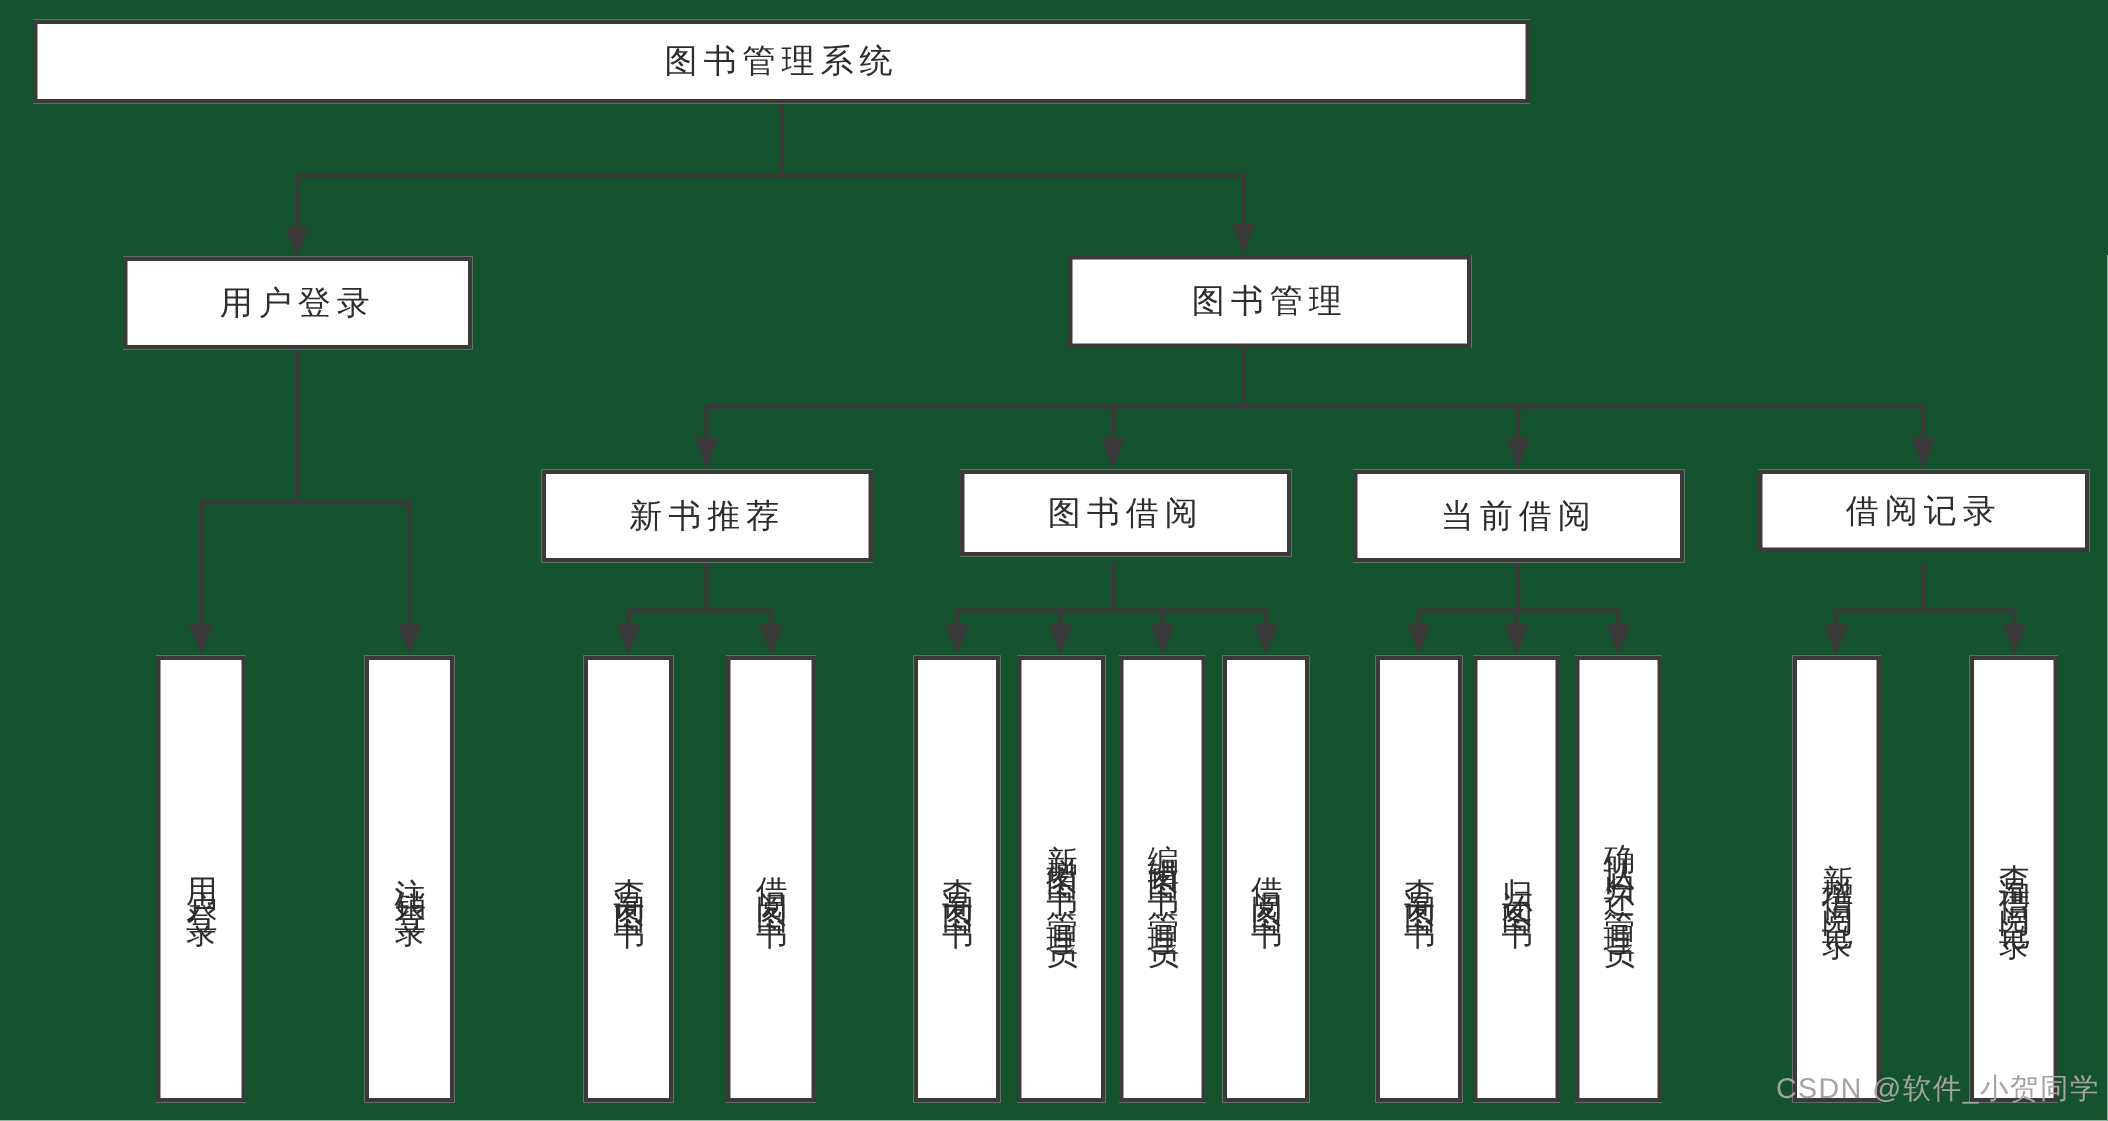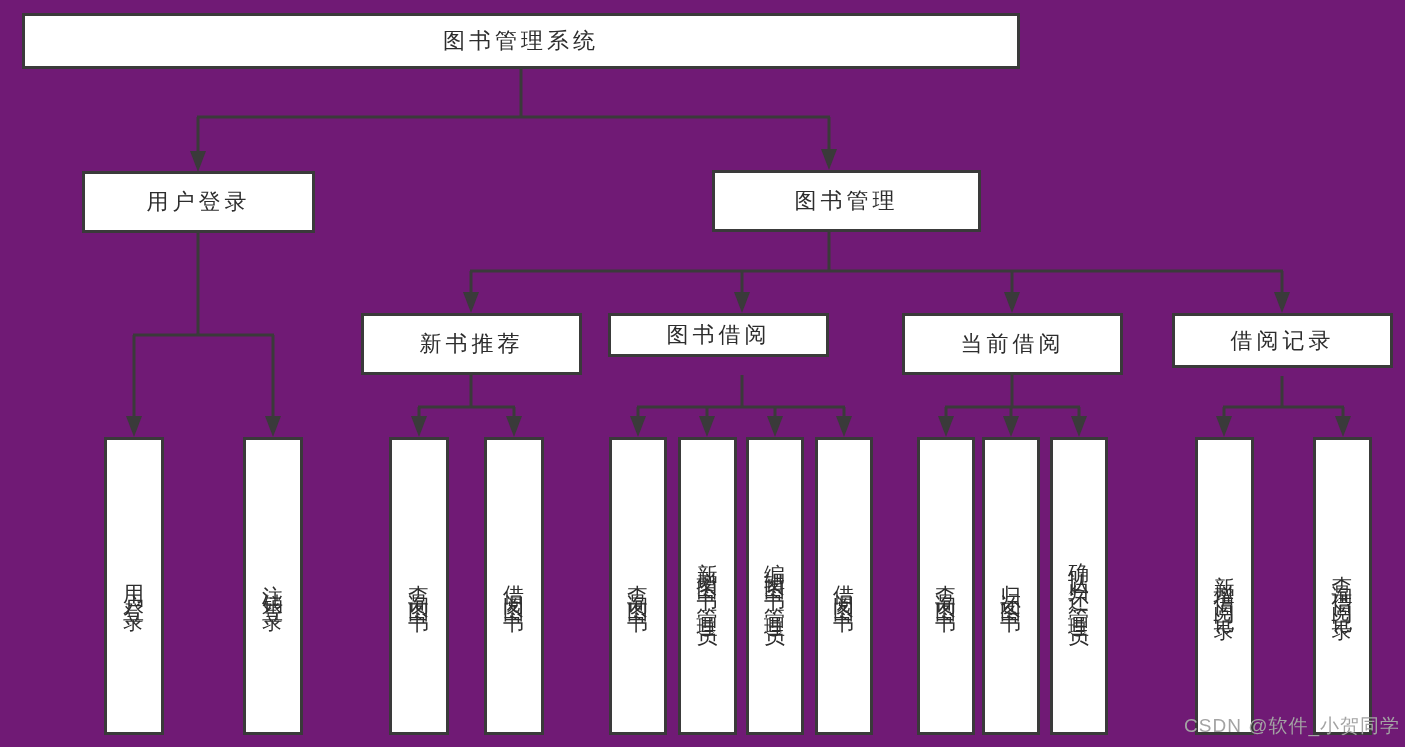--- a/index.html
+++ b/index.html
@@ -1,19 +1,19 @@
 <!DOCTYPE html>
 <html><head>
 <meta charset="utf-8">
 <style>
   html,body{margin:0;padding:0;background:#ffffff;}
   .canvas{
     position:relative;
     width:1405px;height:747px;
-    background:#701a75;
+    background:#14532d;
     font-family:"Liberation Sans","DejaVu Sans",sans-serif;
     overflow:hidden;
   }
   .wires{position:absolute;left:0;top:0;z-index:1;}
   .box{
     position:absolute;
     box-sizing:border-box;
     background:#ffffff;
     border:3px solid #3a3a3a;
     color:#2d2d2d;
@@ -85,21 +85,21 @@
       <polygon points="1343,437 1335,416 1351,416"></polygon>
     </g>
   </svg>
 
   <div class="box h" style="left:22px;top:13px;width:998px;height:56px">图书管理系统</div>
 
   <div class="box h" style="left:82px;top:171px;width:233px;height:62px">用户登录</div>
   <div class="box h" style="left:712px;top:170px;width:269px;height:62px">图书管理</div>
 
   <div class="box h" style="left:361px;top:313px;width:221px;height:62px">新书推荐</div>
-  <div class="box h" style="left:608px;top:313px;width:221px;height:44px">图书借阅</div>
+  <div class="box h" style="left:640px;top:313px;width:221px;height:58px">图书借阅</div>
   <div class="box h" style="left:902px;top:313px;width:221px;height:62px">当前借阅</div>
   <div class="box h" style="left:1172px;top:313px;width:221px;height:55px">借阅记录</div>
 
   <div class="box v" style="left:104px;top:437px;width:60px;height:298px">用户登录</div>
   <div class="box v" style="left:243px;top:437px;width:60px;height:298px">注销登录</div>
 
   <div class="box v" style="left:389px;top:437px;width:60px;height:298px">查询图书</div>
   <div class="box v" style="left:484px;top:437px;width:60px;height:298px">借阅图书</div>
 
   <div class="box v" style="left:609px;top:437px;width:58px;height:298px">查询图书</div>

